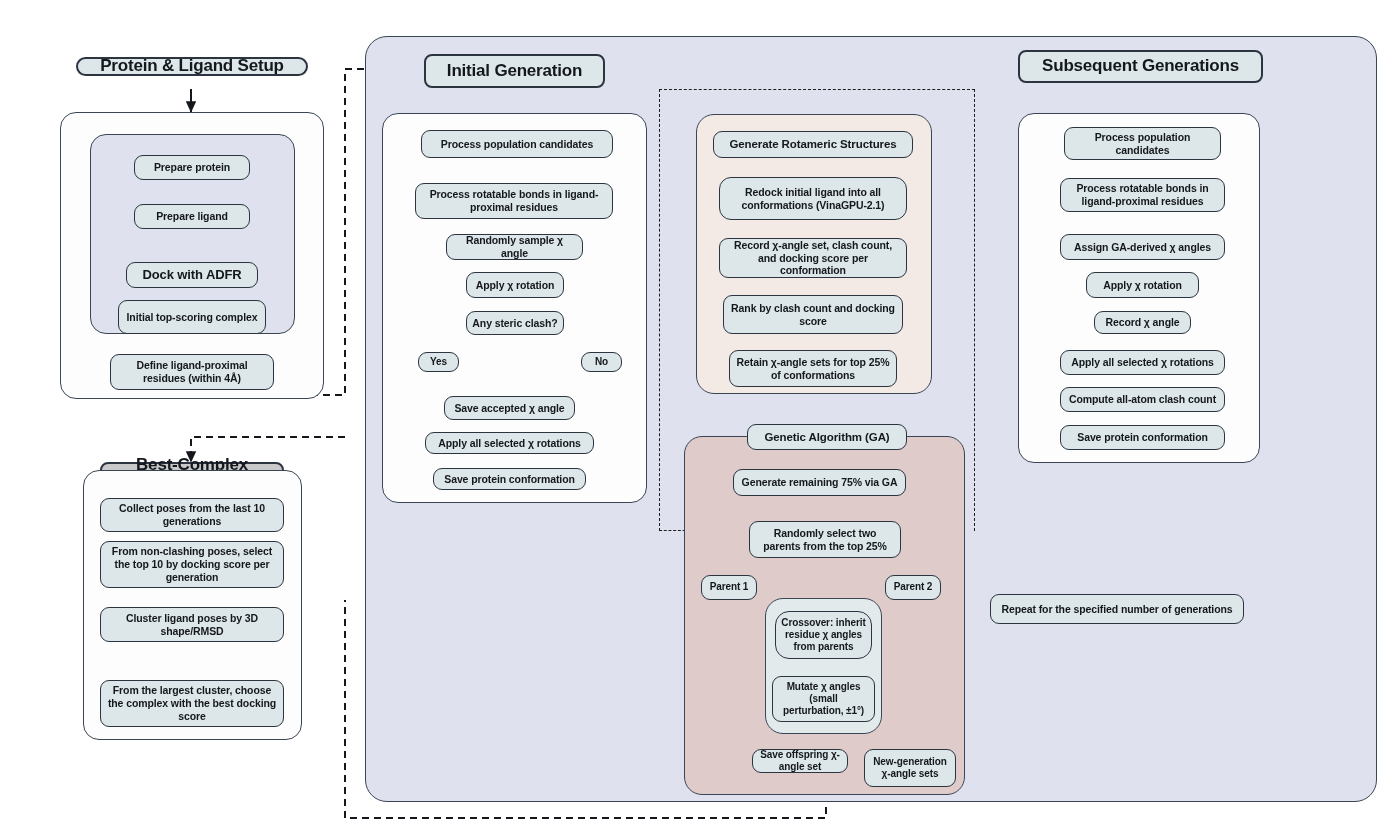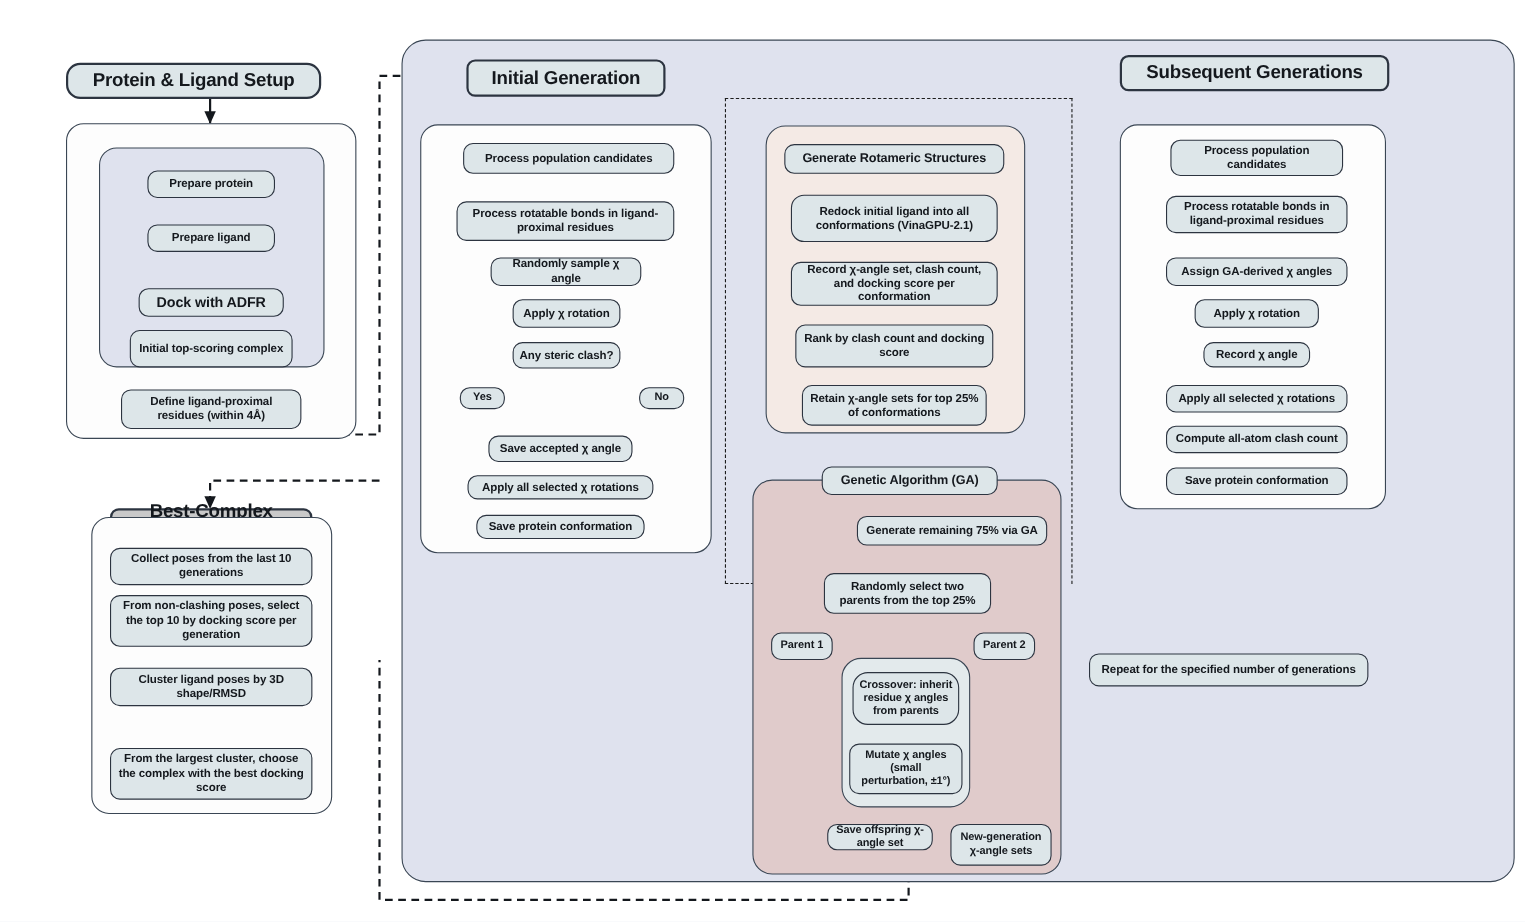--- a/index.html
+++ b/index.html
@@ -141,21 +141,21 @@
 
       <path d="M990,609 L965,609"></path>
     </g>
   </svg>
 
   <div class="panel outer" style="left:365px;top:36px;width:1012px;height:766px;"></div>
 
   <div class="dashrect" style="left:659px;top:89px;width:316px;height:442px;border-bottom:none;border-left:none;"></div>
   <div class="dashrect" style="left:659px;top:89px;width:36px;height:442px;border-top:none;border-right:none;"></div>
 
-  <div class="box title" style="left:60px;top:57px;width:232px;height:33px;border-radius:13px;">Protein &amp; Ligand Setup</div>
+  <div class="box title" style="left:76px;top:57px;width:232px;height:19px;border-radius:13px;">Protein &amp; Ligand Setup</div>
 
   <div class="panel white" style="left:60px;top:112px;width:264px;height:287px;"></div>
   <div class="panel lav" style="left:90px;top:134px;width:205px;height:200px;"></div>
 
   <div class="box" style="left:134px;top:155px;width:116px;height:25px;">Prepare protein</div>
   <div class="box" style="left:134px;top:204px;width:116px;height:25px;">Prepare ligand</div>
   <div class="box strong" style="left:126px;top:246px;width:132px;height:26px;margin-top:16px;">Dock with ADFR</div>
   <div class="box" style="left:118px;top:300px;width:148px;height:34px;">Initial top-scoring complex</div>
   <div class="box" style="left:110px;top:354px;width:164px;height:36px;">Define ligand-proximal residues (within 4Å)</div>
 
@@ -188,21 +188,21 @@
   <div class="box mid" style="left:713px;top:131px;width:200px;height:27px;">Generate Rotameric Structures</div>
   <div class="box" style="left:719px;top:177px;width:188px;height:43px;border-radius:12px;">Redock initial ligand into all conformations (VinaGPU-2.1)</div>
   <div class="box" style="left:719px;top:238px;width:188px;height:40px;">Record χ-angle set, clash count, and docking score per conformation</div>
   <div class="box" style="left:723px;top:295px;width:180px;height:39px;">Rank by clash count and docking score</div>
   <div class="box" style="left:729px;top:350px;width:168px;height:37px;">Retain χ-angle sets for top 25% of conformations</div>
 
   <div class="panel pink" style="left:684px;top:436px;width:281px;height:359px;"></div>
 
   <div class="box mid" style="left:747px;top:424px;width:160px;height:26px;">Genetic Algorithm (GA)</div>
 
-  <div class="box" style="left:733px;top:469px;width:173px;height:27px;margin-left:46px;">Generate remaining 75% via GA</div>
+  <div class="box" style="left:733px;top:469px;width:173px;height:27px;">Generate remaining 75% via GA</div>
   <div class="box" style="left:749px;top:521px;width:152px;height:37px;">Randomly select two parents from the top 25%</div>
 
   <div class="box small" style="left:701px;top:575px;width:56px;height:25px;">Parent 1</div>
   <div class="box small" style="left:885px;top:575px;width:56px;height:25px;">Parent 2</div>
 
   <div class="panel group" style="left:765px;top:598px;width:117px;height:136px;"></div>
   <div class="box small" style="left:775px;top:611px;width:97px;height:48px;border-radius:14px;">Crossover: inherit residue χ angles from parents</div>
   <div class="box small" style="left:772px;top:676px;width:103px;height:46px;">Mutate χ angles (small perturbation, ±1°)</div>
 
   <div class="box small" style="left:752px;top:749px;width:96px;height:24px;">Save offspring χ-angle set</div>

